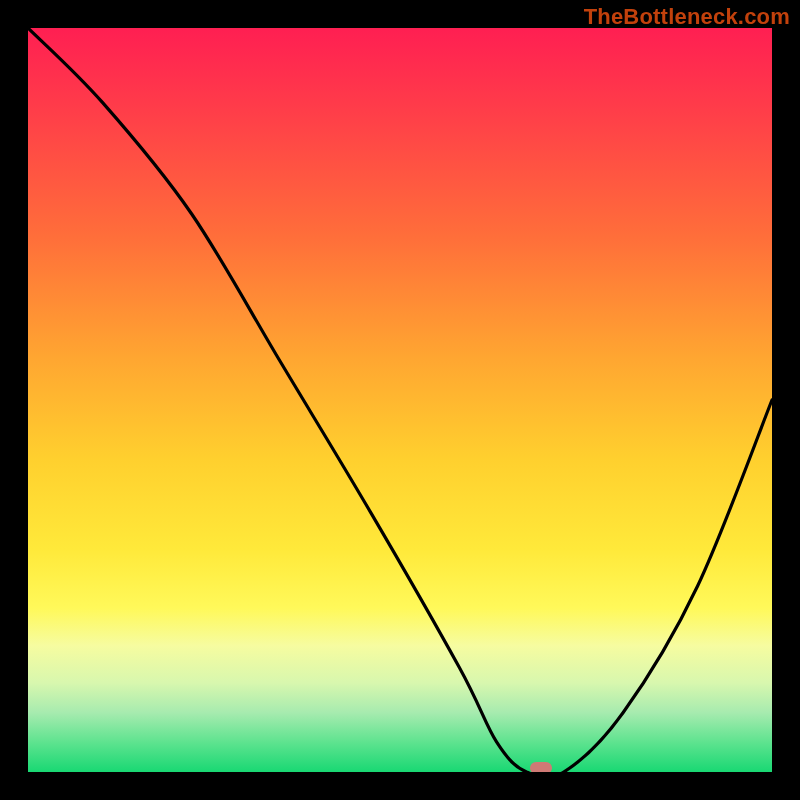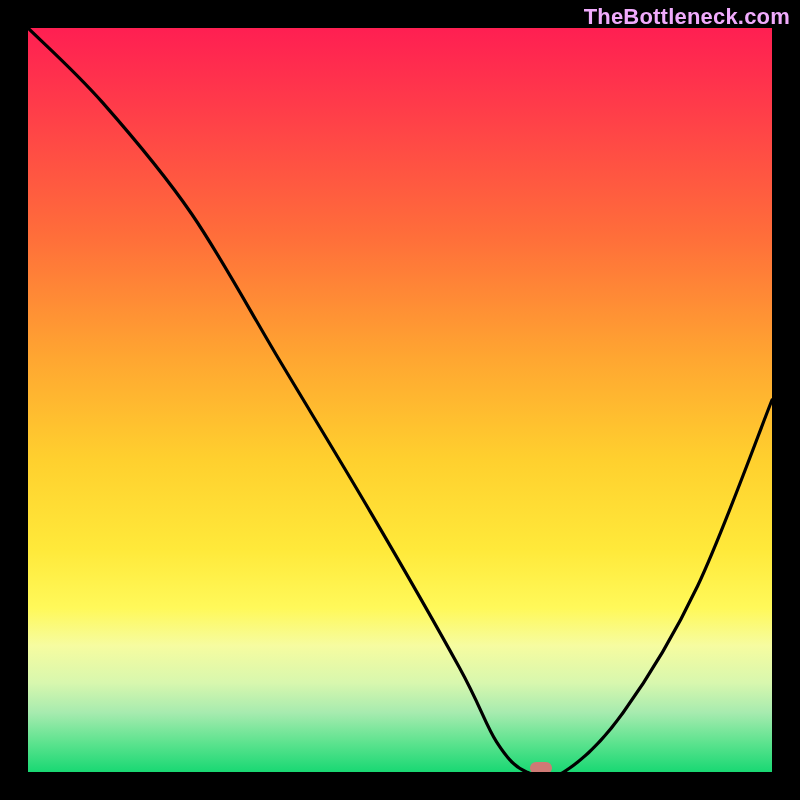--- a/index.html
+++ b/index.html
@@ -14,21 +14,21 @@
   .frame {
     position: relative;
     width: 800px;
     height: 800px;
     background: #000;
   }
   .watermark {
     position: absolute;
     top: 4px;
     right: 10px;
-    color: #f0abfc;
+    color: #c2410c;
     font-size: 22px;
     font-weight: 600;
     letter-spacing: 0.2px;
     z-index: 10;
   }
   .plot {
     position: absolute;
     left: 28px;
     top: 28px;
     width: 744px;

